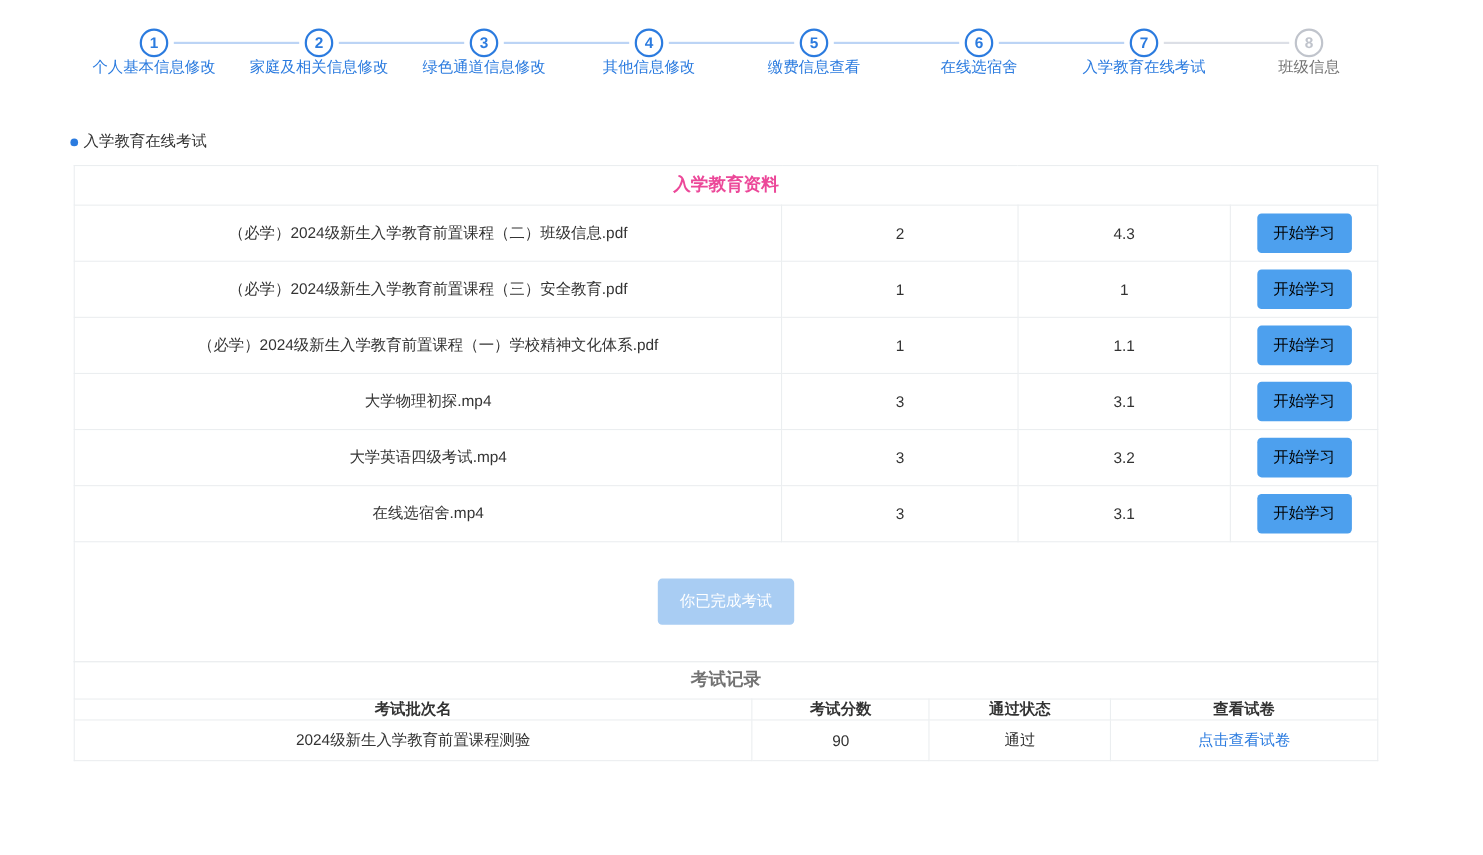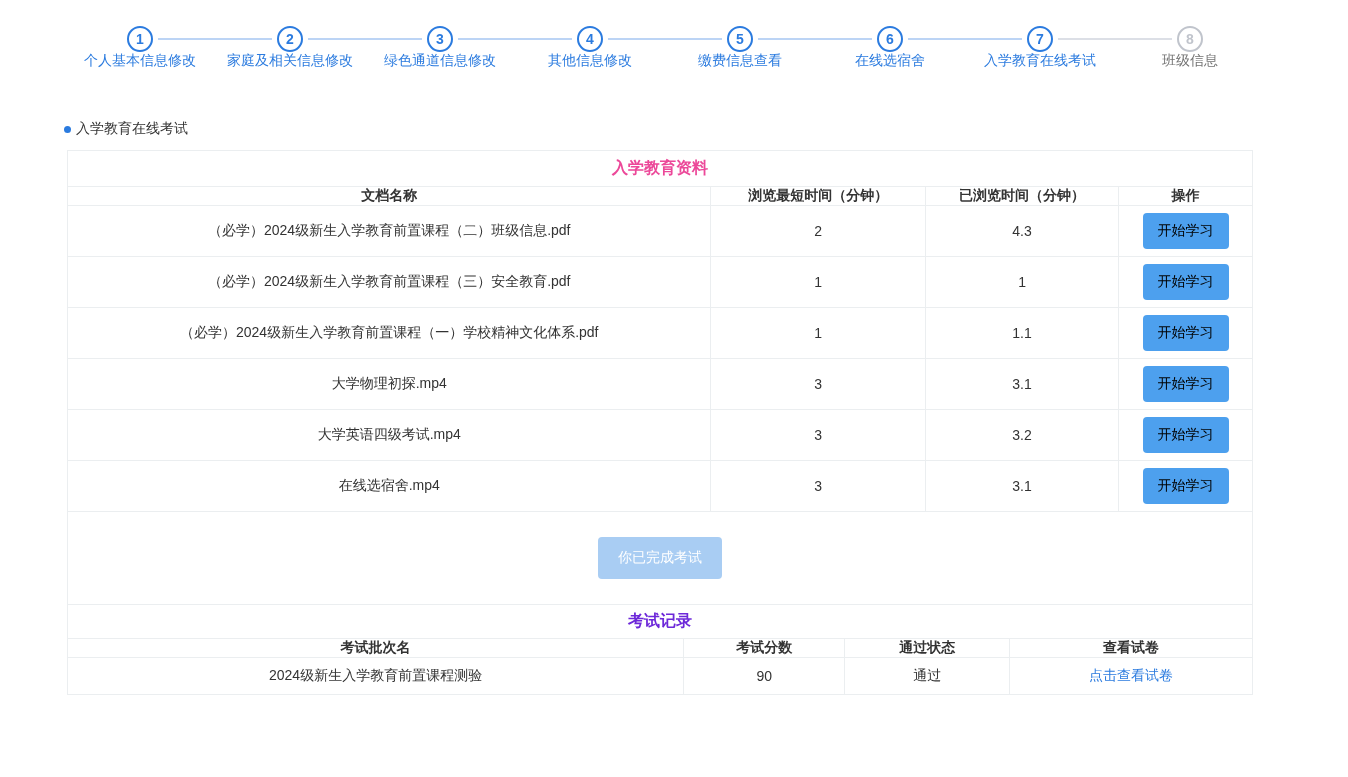--- a/index.html
+++ b/index.html
@@ -26,24 +26,24 @@
   
   .tables { margin:12px 0 0 67px; width:1186px; }
   table { width:100%; border-collapse:collapse; table-layout:fixed; }
   table + table { margin-top:-1px; }
   td, th { border:1px solid #ebeef0; text-align:center; font-size:14px; color:#333333;
     vertical-align:middle; overflow:hidden; }
   .table-title td { font-size:16px; font-weight:bold; color:#ec4899; height:36px; }
   .edu-row td { height:51px; }
   .start-btn { background:#4da0ee; color:#000000; border:none; border-radius:4px;
     padding:9px 15px; font-size:14px; cursor:pointer; font-family:inherit; }
-  .footer-row td { height:93px; }
+  .footer-row td { height:109px; }
   .done-btn { background:#a9cdf3; color:#ffffff; border:none; border-radius:4px;
     padding:12px 20px; font-size:14px; cursor:not-allowed; font-family:inherit; }
-  .exam-title td { font-size:16px; font-weight:bold; color:#6d28d9; height:34px; }
+  .exam-title td { font-size:16px; font-weight:bold; color:#737373; height:34px; }
   .exam-row td { height:37px; }
   .view-link { color:#2b7bdf; cursor:pointer; text-decoration:none; font-size:14px;margin-top:20px; }
 </style>
 </head>
 <body>
 
 <div class="stepper">
   <div class="step">
     <div class="circle">1</div>
     <div class="label">个人基本信息修改</div>
@@ -88,26 +88,20 @@
   <table>
     <colgroup>
       <col style="width:54.3%">
         <col style="width:18.1%">
         <col style="width:16.3%">
         <col style="width:11.3%">
     </colgroup>
     <tbody>
       <tr class="table-title">
         <td colspan="4">入学教育资料</td>
-      </tr>
-      <tr>
-        <th>文档名称</th>
-        <th>浏览最短时间（分钟）</th>
-        <th>已浏览时间（分钟）</th>
-        <th>操作</th>
       </tr>
 
       <tr class="edu-row">
         <td>（必学）2024级新生入学教育前置课程（二）班级信息.pdf</td>
         <td>2</td>
         <td>4.3</td>
         <td><button class="start-btn">开始学习</button></td>
       </tr>
       <tr class="edu-row">
         <td>（必学）2024级新生入学教育前置课程（三）安全教育.pdf</td>

